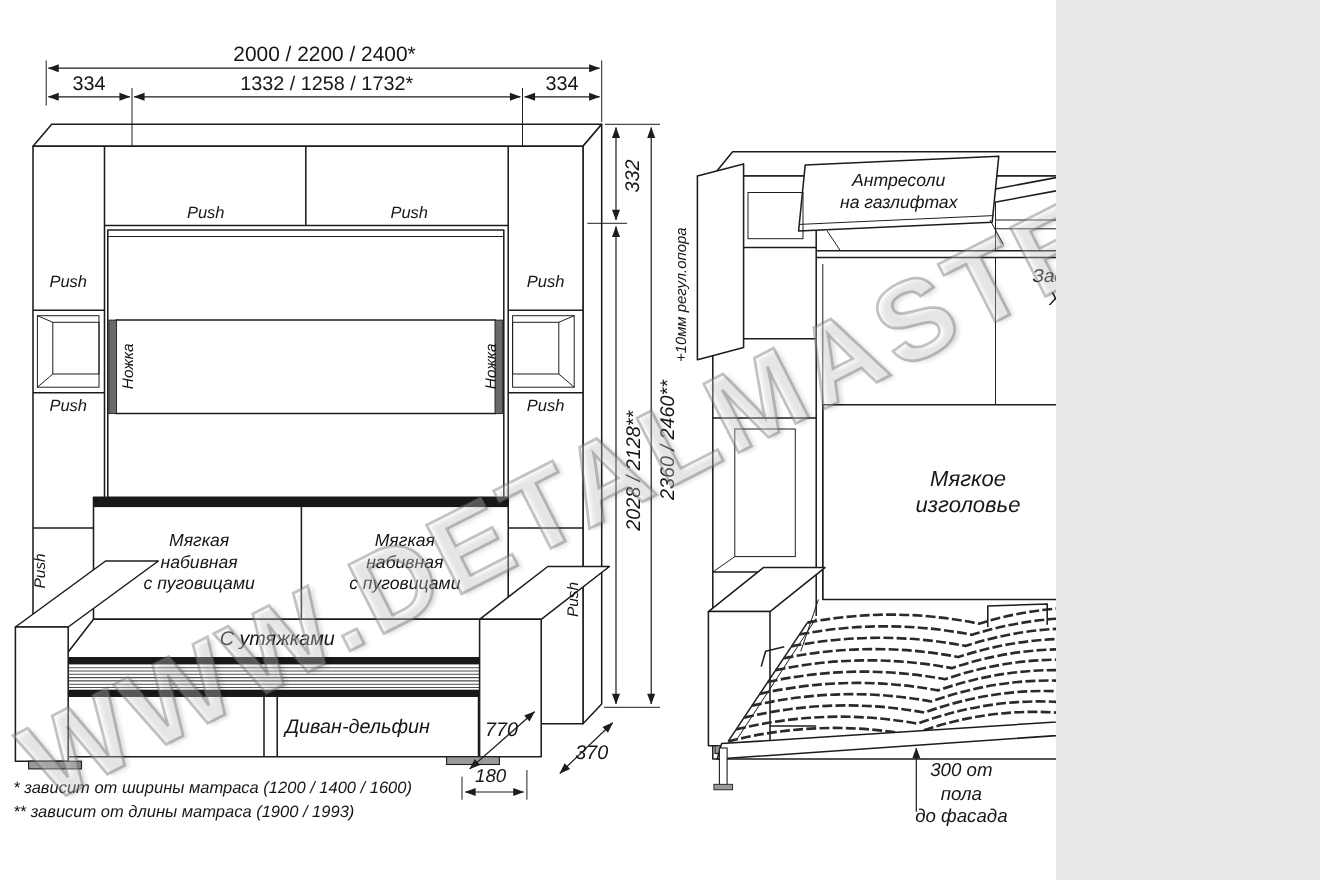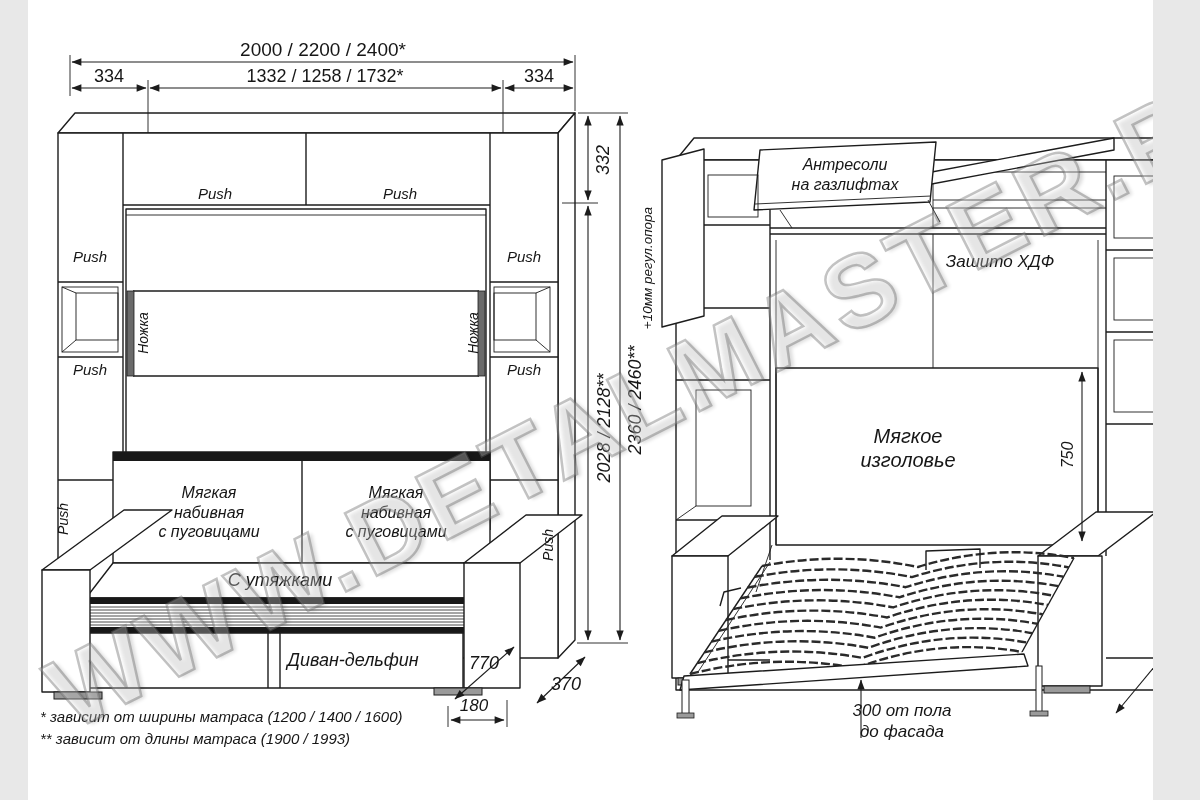--- a/index.html
+++ b/index.html
@@ -1,17 +1,17 @@
 <!DOCTYPE html>
 <html><head>
 <meta charset="utf-8">
 <style>
   html,body{margin:0;padding:0;background:#e8e8e8;}
-  #stage{position:relative;width:1125px;height:800px;background:#ffffff;overflow:hidden;
-         font-family:"Liberation Sans","DejaVu Sans",sans-serif;margin-left:28px;}
+  #stage{position:relative;width:960px;height:800px;background:#ffffff;overflow:hidden;
+         font-family:"Liberation Sans","DejaVu Sans",sans-serif;}
   #linework{position:absolute;left:0;top:0;z-index:1;}
   .ln  {fill:none;stroke:#1c1c1c;stroke-width:1.4;stroke-linejoin:round;}
   .lnw {fill:#ffffff;stroke:#1c1c1c;stroke-width:1.4;stroke-linejoin:round;}
   .lnt {fill:none;stroke:#1c1c1c;stroke-width:0.9;}
   .lnwt{fill:#ffffff;stroke:#1c1c1c;stroke-width:1;}
   .dk  {fill:#181818;stroke:none;}
   .dim {fill:none;stroke:#1c1c1c;stroke-width:1.1;}
   .slat{fill:none;stroke:#2a2a2a;stroke-width:2.4;stroke-dasharray:9 3;}
   .lbl{position:absolute;z-index:4;transform:translate(-50%,-50%);color:#161616;
        white-space:pre-line;text-align:center;line-height:1.22;}

